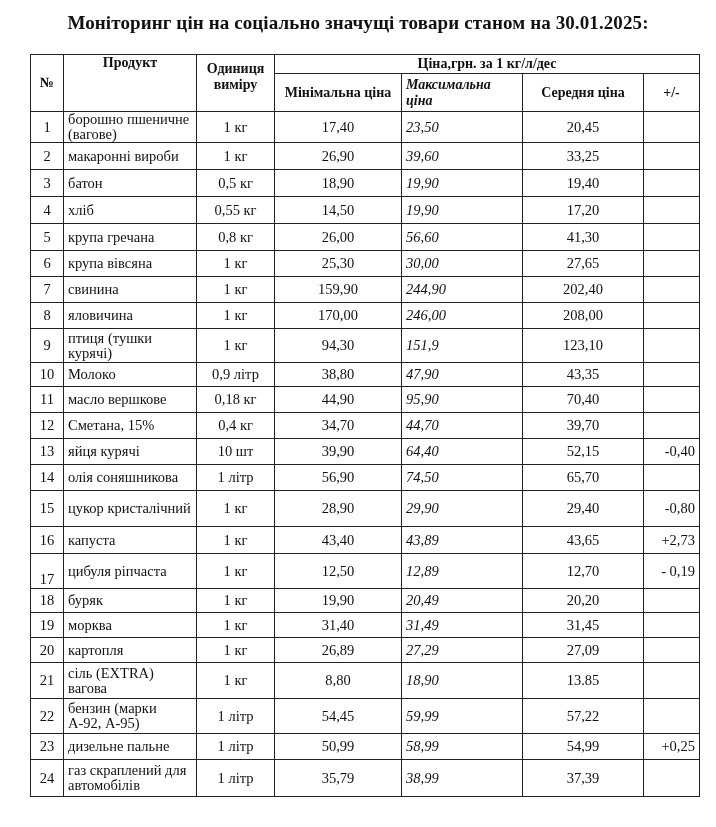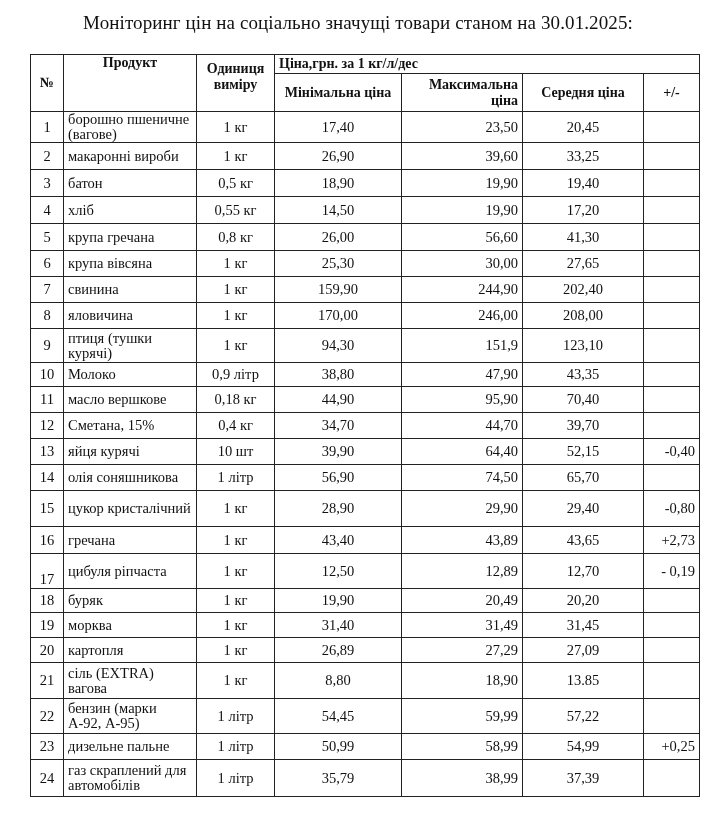--- a/index.html
+++ b/index.html
@@ -2,38 +2,38 @@
 <html><head>
 <meta charset="utf-8">
 <style>
   html, body { margin: 0; padding: 0; }
   body {
     width: 716px; height: 827px; background: #ffffff; position: relative; overflow: hidden;
     font-family: "Liberation Serif", serif; color: #111;
   }
   .title {
     position: absolute; left: 0; top: 12px; width: 716px; text-align: center;
-    font-weight: normal; font-size: 19px; letter-spacing: 0.1px;
+    font-weight: bold; font-size: 19px; letter-spacing: 0.1px;
   }
   table.prices {
     position: absolute; left: 30px; top: 54px; border-collapse: collapse;
     font-size: 14.5px; table-layout: fixed;
   }
   table.prices td, table.prices th {
     border: 1.3px solid #222; padding: 0 4px; vertical-align: middle;
   }
   table.prices th { font-weight: bold; font-size: 14px; line-height: 16px; }
   .c-no { width: 24px; text-align: center; }
   .c-prod { width: 124px; text-align: left; line-height: 15px; }
   .c-unit { width: 69px; text-align: center; }
   .c-min { width: 118px; text-align: center; }
-  .c-max { width: 112px; text-align: right; }
+  .c-max { width: 112px; text-align: left; font-style: italic; }
   .c-avg { width: 112px; text-align: center; }
   .c-diff { width: 47px; text-align: center; }
-  th.h-group { text-align: left; padding-right: 30px; height: 18px; }
+  th.h-group { text-align: center; padding-right: 30px; height: 18px; }
   th.h-diff { vertical-align: top; padding-top: 2px; }
   td.c-diff { text-align: right; padding-right: 2px; }
   td.c-num { vertical-align: middle; }
   td.c-no.bottom { vertical-align: bottom; }
 </style>
 </head>
 <body>
 
 <div class="title">Моніторинг цін на соціально значущі товари станом на 30.01.2025:</div>
 
@@ -183,21 +183,21 @@
         <td class="c-no">15</td>
         <td class="c-prod">цукор кристалічний</td>
         <td class="c-unit">1 кг</td>
         <td class="c-min c-num">28,90</td>
         <td class="c-max c-num">29,90</td>
         <td class="c-avg c-num">29,40</td>
         <td class="c-diff">-0,80</td>
       </tr>
       <tr style="height: 27px;">
         <td class="c-no">16</td>
-        <td class="c-prod">гречана</td>
+        <td class="c-prod">капуста</td>
         <td class="c-unit">1 кг</td>
         <td class="c-min c-num">43,40</td>
         <td class="c-max c-num">43,89</td>
         <td class="c-avg c-num">43,65</td>
         <td class="c-diff">+2,73</td>
       </tr>
       <tr style="height: 35px; padding-left: 30px;">
         <td class="c-no bottom">17</td>
         <td class="c-prod">цибуля ріпчаста</td>
         <td class="c-unit">1 кг</td>

